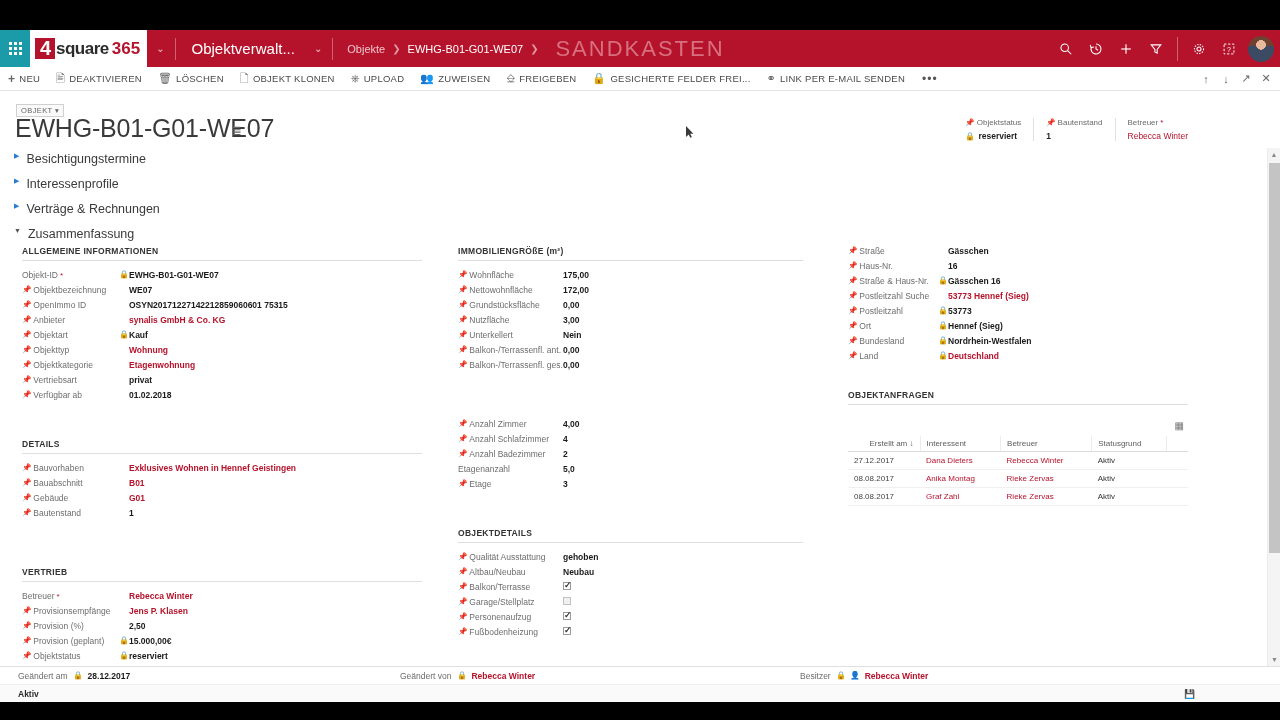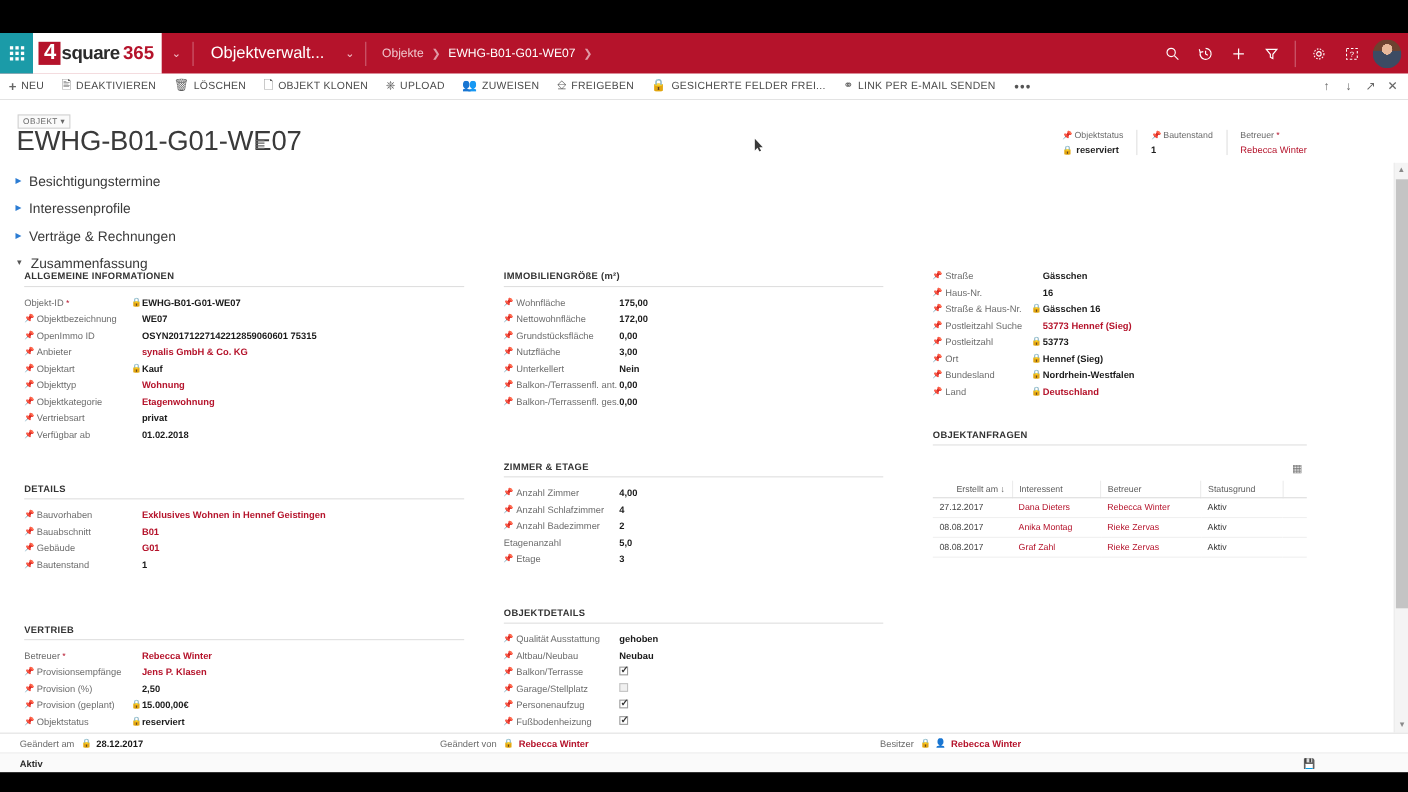--- a/index.html
+++ b/index.html
@@ -130,21 +130,21 @@
   .hdr-f { padding:0 12px; border-left:1px solid #e0e0e0; min-width:70px; }
   .hdr-f:first-child { border-left:none; }
   .hdr-f .lbl { color:#6b6b6b; font-size:8px; display:flex; align-items:center; gap:2px; white-space:nowrap;}
   .hdr-f .val { color:#1f1f1f; font-size:8.5px; font-weight:bold; margin-top:4px; display:flex; align-items:center; gap:3px;}
   .hdr-f .val.link { color:#b5132b; font-weight:normal; }
   .req { color:#b5132b; font-size:8px; }
 
   
   .sec-list { position:absolute; left:14px; top:152px; }
   .sec-row {
-    display:flex; align-items:center; gap:7px;
+    display:flex; gap:7px;
     font-size:12.5px; color:#3a3a3a; height:25px; cursor:pointer;
   }
   .tri { font-size:7px; color:#2b7cd3; line-height:1; }
   .tri.open { color:#555; }
 
   
   .content {
     position:absolute; left:0; top:246px; width:1192px; height:420px; overflow:hidden;
   }
   .col { position:absolute; top:0; }
@@ -276,20 +276,21 @@
     <span class="nav-caret">⌄</span>
     <span class="nav-divider"></span>
     <div class="bc">
       <a>Objekte</a>
       <span class="sep">❯</span>
       <a class="cur">EWHG-B01-G01-WE07</a>
       <span class="sep">❯</span>
     </div>
   </div>
 
+  <div class="sandkasten">SANDKASTEN</div>
 
   <div class="nav-right">
     <span class="nav-ico">
       <svg width="14" height="14" viewBox="0 0 16 16">
           <circle cx="6.5" cy="6.5" r="4.3" fill="none" stroke="#fff" stroke-width="1.2"></circle>
           <line x1="9.8" y1="9.8" x2="14" y2="14" stroke="#fff" stroke-width="1.2"></line>
         </svg>
     </span>
     <span class="nav-ico">
       <svg width="14" height="14" viewBox="0 0 16 16">
@@ -661,21 +662,20 @@
             <span class="pin">📌</span>
               <span>Balkon-/Terrassenfl. ges.</span>
           </div>
           <div class="fval">0,00</div>
         </div>
       </div>
 
       <div class="spacer-44"></div>
 
       <div class="section">
-        <div class="sec-title">ZIMMER &amp; ETAGE</div>
 
         <div class="frow">
           <div class="flabel">
             <span class="pin">📌</span>
               <span>Anzahl Zimmer</span>
           </div>
           <div class="fval">4,00</div>
         </div>
         <div class="frow">
           <div class="flabel">

